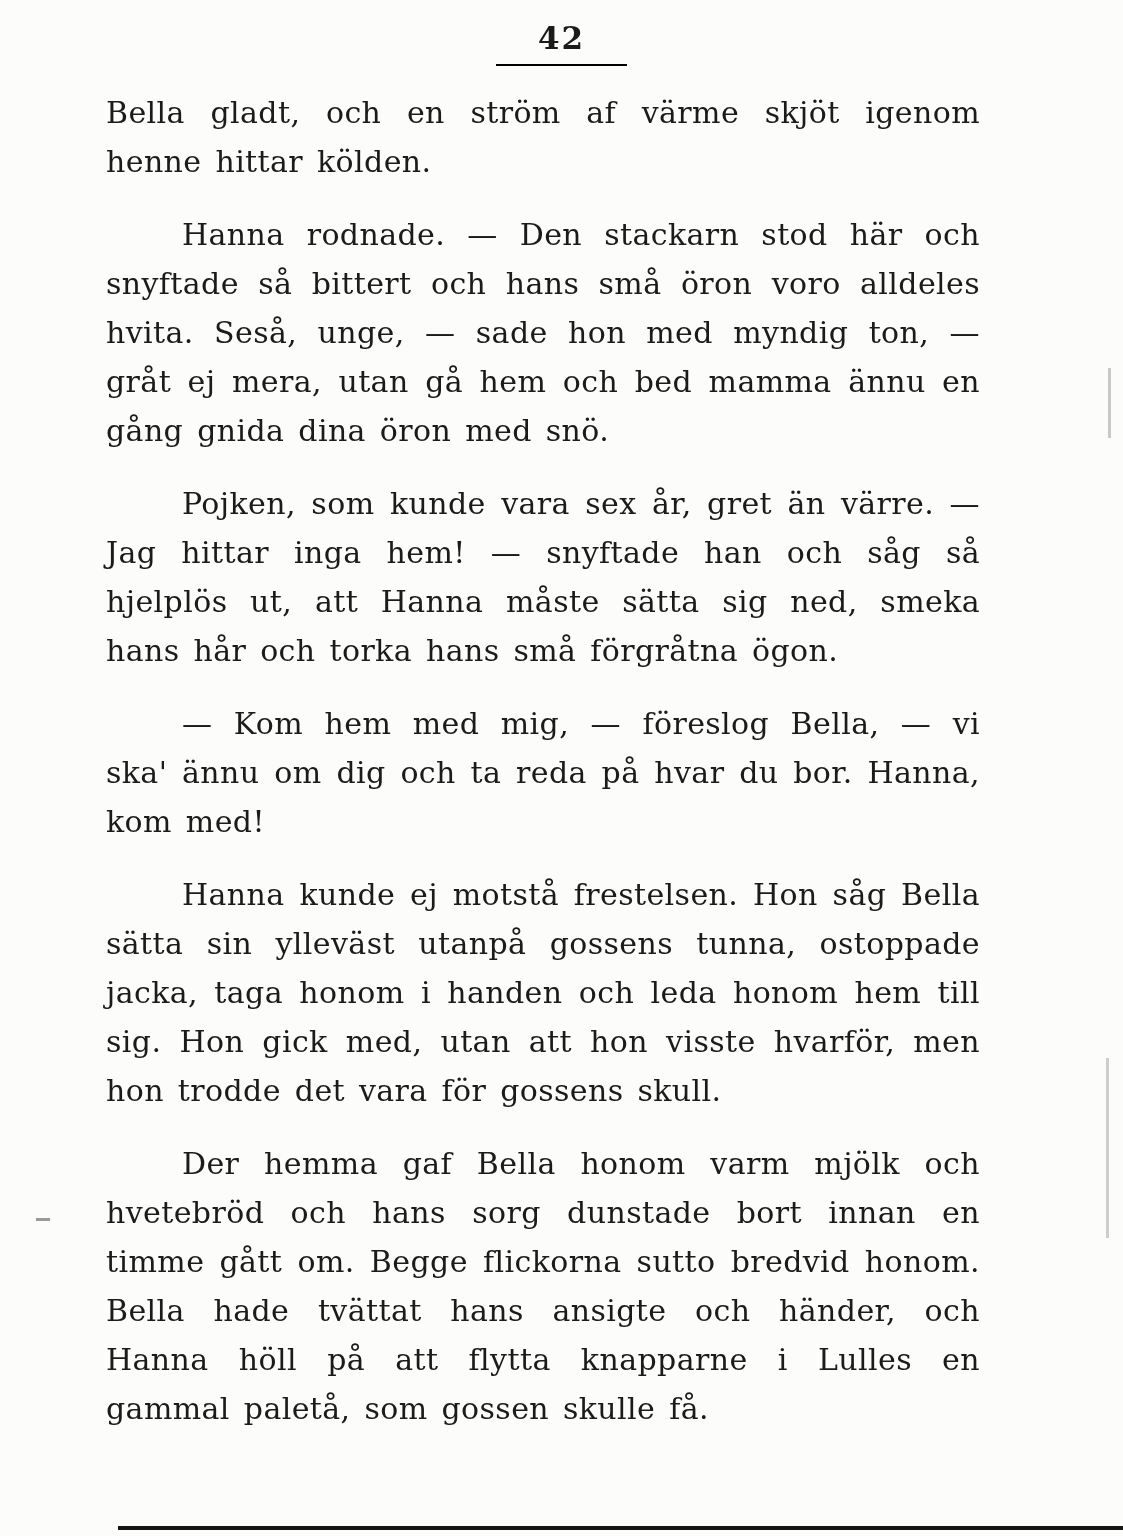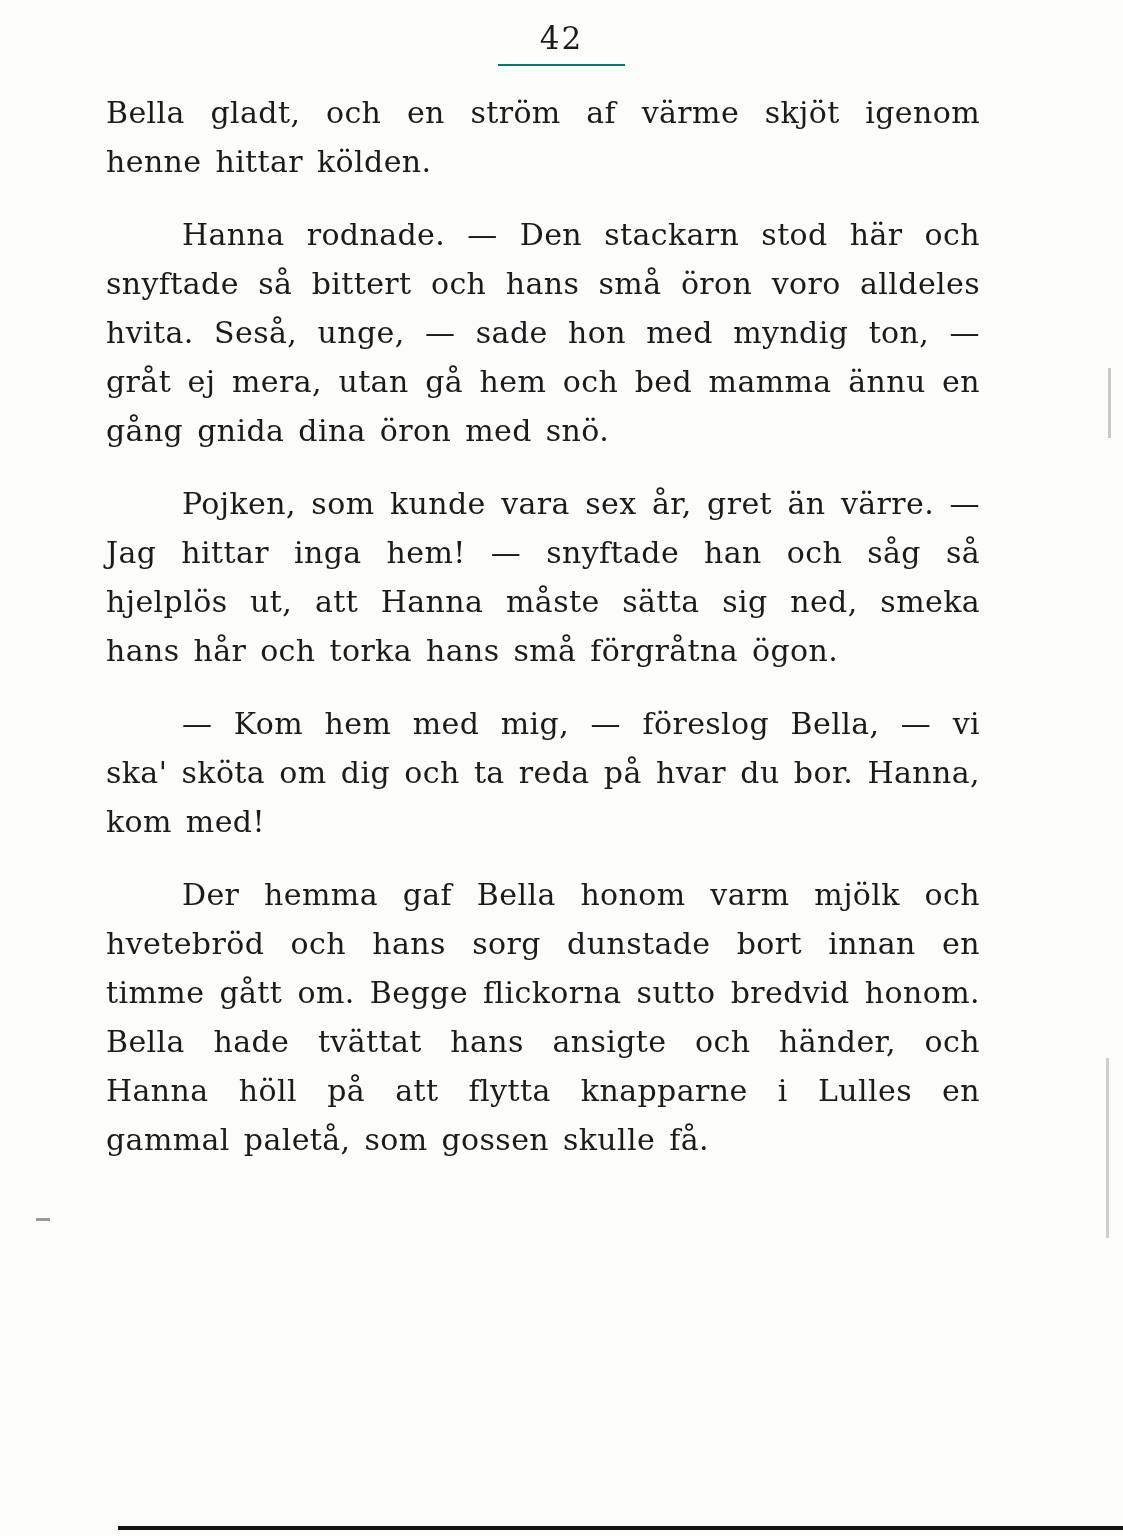--- a/index.html
+++ b/index.html
@@ -23,21 +23,22 @@
     top: 20px;
     left: 0;
     width: 100%;
     text-align: center;
   }
   .page-number {
     display: inline-block;
     font-size: 31px;
     letter-spacing: 2px;
     padding: 0 42px 8px 42px;
-    border-bottom: 2px solid #0f766e;
+    border-bottom: 2px solid #000000;
+    font-weight: bold;
   }
   .text-block {
     position: absolute;
     top: 88px;
     left: 106px;
     width: 874px;
     font-size: 30px;
     line-height: 49px;
     text-align: justify;
     letter-spacing: 0.4px;
@@ -89,21 +90,22 @@
 <div class="page">
 
   <div class="page-number-wrap">
     <span class="page-number">42</span>
   </div>
 
   <div class="text-block">
     <p>Bella gladt, och en ström af värme skjöt igenom henne hittar kölden.</p>
     <p class="indent">Hanna rodnade. — Den stackarn stod här och snyftade så bittert och hans små öron voro alldeles hvita. Seså, unge, — sade hon med myndig ton, — gråt ej mera, utan gå hem och bed mamma ännu en gång gnida dina öron med snö.</p>
     <p class="indent">Pojken, som kunde vara sex år, gret än värre. — Jag hittar inga hem! — snyftade han och såg så hjelplös ut, att Hanna måste sätta sig ned, smeka hans hår och torka hans små förgråtna ögon.</p>
-    <p class="indent">— Kom hem med mig, — föreslog Bella, — vi ska' sköta om dig och ta reda på hvar du bor. Hanna, kom med!</p>
+    <p class="indent">— Kom hem med mig, — föreslog Bella, — vi ska' ännu om dig och ta reda på hvar du bor. Hanna, kom med!</p>
+    <p class="indent">Hanna kunde ej motstå frestelsen. Hon såg Bella sätta sin ylleväst utanpå gossens tunna, ostoppade jacka, taga honom i handen och leda honom hem till sig. Hon gick med, utan att hon visste hvarför, men hon trodde det vara för gossens skull.</p>
     <p class="indent">Der hemma gaf Bella honom varm mjölk och hvetebröd och hans sorg dunstade bort innan en timme gått om. Begge flickorna sutto bredvid honom. Bella hade tvättat hans ansigte och händer, och Hanna höll på att flytta knapparne i Lulles en gammal paletå, som gossen skulle få.</p>
   </div>
 
   <div class="artifact-right-mark-1"></div>
   <div class="artifact-right-mark-2"></div>
   <div class="artifact-left-dash"></div>
   <div class="artifact-bottom-line"></div>
 
 </div>
 

